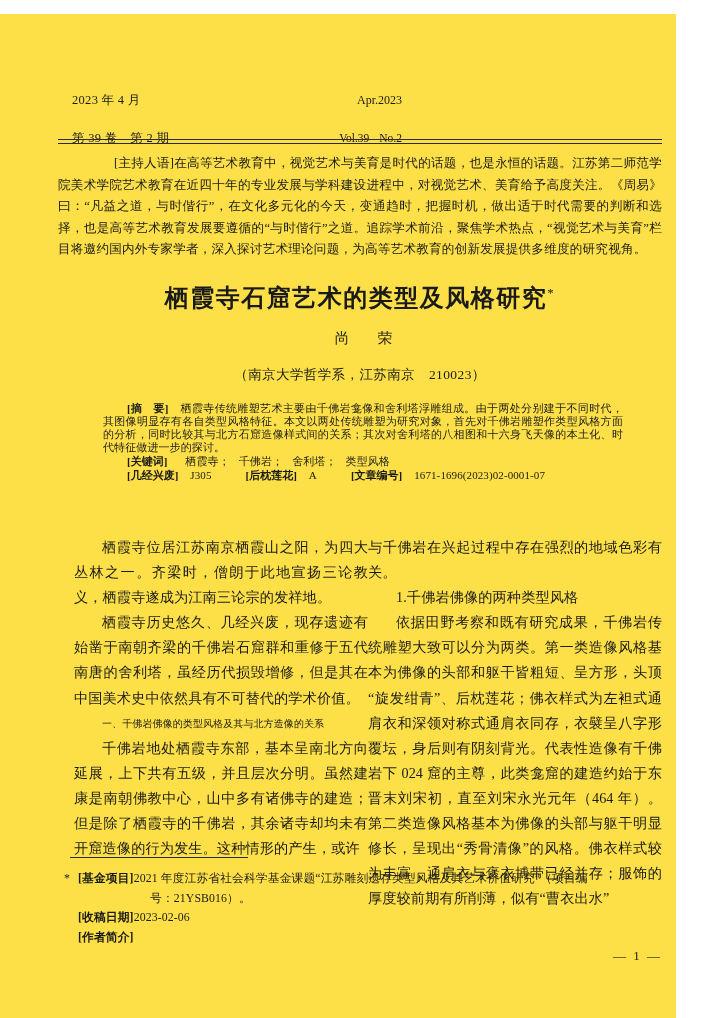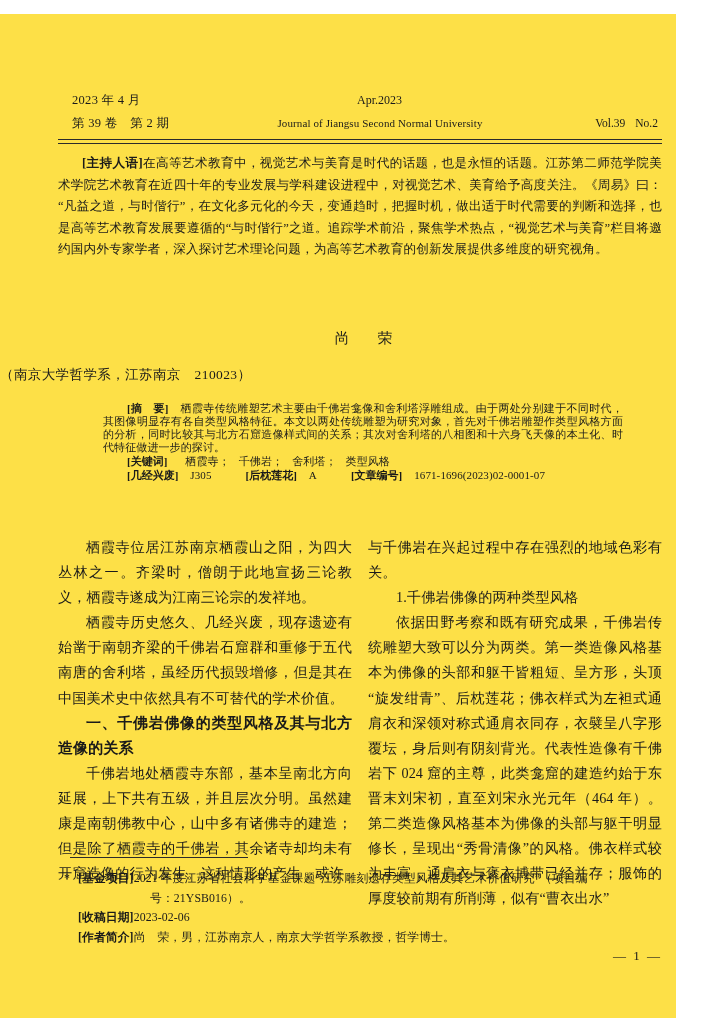--- a/index.html
+++ b/index.html
@@ -50,21 +50,21 @@
     white-space: nowrap;
   }
   .mast-right {
     width: 150px;
     text-align: right;
     font-size: 12px;
     white-space: nowrap;
     padding-right: 4px;
   }
   .mast-row.r1 .mast-center { font-size: 14.5px; letter-spacing: .6px; }
-  .mast-row.r2 { margin-top: 6px; }
+  .mast-row.r2 { margin-top: 21px; }
   .mast-row.r2 .mast-center { font-size: 11px; letter-spacing: .1px; }
   .mast-row.r2 .mast-left { font-size: 12.5px; }
   .mast-row.r2 .mast-right { font-size: 11.5px; }
   .mast-right .vol-sp { display: inline-block; width: 10px; }
 
   .rule-double {
     position: absolute;
     left: 58px;
     top: 125px;
     width: 604px;
@@ -80,21 +80,21 @@
     top: 139px;
     width: 604px;
     font-size: 12.6px;
     line-height: 21.5px;
     text-align: justify;
     text-justify: inter-character;
     text-indent: 24px;
     font-family: "Liberation Serif", "DejaVu Serif", serif;
     letter-spacing: .2px;
   }
-  .editor-note b { font-weight: 700; }
+  .editor-note b { font-weight: 400; margin-left: 32px; }
 
   
   .title {
     position: absolute;
     left: 0;
     top: 268px;
     width: 720px;
     text-align: center;
     font-size: 24px;
     font-weight: 700;
@@ -114,21 +114,21 @@
     text-align: center;
     font-size: 14.5px;
     letter-spacing: 7px;
     padding-left: 7px;
   }
   .affil {
     position: absolute;
     left: 0;
     top: 352px;
     width: 720px;
-    text-align: left;
+    text-align: center;
     font-size: 13.5px;
     letter-spacing: .4px;
   }
 
   
   .absblock {
     position: absolute;
     left: 103px;
     top: 388px;
     width: 520px;
@@ -154,37 +154,37 @@
   .cls-line .sp-c { display: inline-block; width: 12px; }
 
   
   .body-cols {
     position: absolute;
     left: 58px;
     top: 521px;
     width: 604px;
     height: 312px;
     display: flex;
-    justify-content: space-between;
+    justify-content: flex-end;
   }
   .col {
     width: 294px;
     font-size: 14.2px;
     line-height: 25.1px;
     text-align: justify;
     text-justify: inter-character;
     letter-spacing: .1px;
   }
   .col p { margin: 0; text-indent: 28px; }
   .col p.cont { text-indent: 0; }
   .col h2 {
     margin: 0;
-    font-size: 15px;
+    font-size: 10px;
     line-height: 25.1px;
-    font-weight: 700;
+    font-weight: 400;
     text-indent: 28px;
     text-align: justify;
     text-justify: inter-character;
   }
   .col h3 {
     margin: 0;
     font-size: 14.2px;
     line-height: 25.1px;
     font-weight: 400;
     text-indent: 28px;
@@ -249,29 +249,29 @@
 
 <div class="page">
 
   <div class="masthead">
     <div class="mast-row r1">
       <div class="mast-left">2023 年 4 月</div>
       <div class="mast-right">Apr.2023</div>
     </div>
     <div class="mast-row r2">
       <div class="mast-left">第 39 卷　第 2 期</div>
-      <div class="mast-center">Journal of Jiangsu Second Normal University</div>
       <div class="mast-right"><span>Vol.39</span><span class="vol-sp"></span><span>No.2</span></div>
     </div>
   </div>
 
   <div class="rule-double"></div>
 
   <div class="editor-note"><b>[主持人语]</b><span>在高等艺术教育中，视觉艺术与美育是时代的话题，也是永恒的话题。江苏第二师范学院美术学院艺术教育在近四十年的专业发展与学科建设进程中，对视觉艺术、美育给予高度关注。《周易》曰：“凡益之道，与时偕行”，在文化多元化的今天，变通趋时，把握时机，做出适于时代需要的判断和选择，也是高等艺术教育发展要遵循的“与时偕行”之道。追踪学术前沿，聚焦学术热点，“视觉艺术与美育”栏目将邀约国内外专家学者，深入探讨艺术理论问题，为高等艺术教育的创新发展提供多维度的研究视角。</span></div>
 
+  <div class="title"><span>栖霞寺石窟艺术的类型及风格研究</span><sup>*</sup></div>
   <div class="author">尚　荣</div>
   <div class="affil">（南京大学哲学系，江苏南京　210023）</div>
 
   <div class="absblock">
     <div class="abs-para"><span class="lab">[摘　要]</span><span class="lab"><span class="wsp"></span></span><span>栖霞寺传统雕塑艺术主要由千佛岩龛像和舍利塔浮雕组成。由于两处分别建于不同时代，其图像明显存有各自类型风格特征。本文以两处传统雕塑为研究对象，首先对千佛岩雕塑作类型风格方面的分析，同时比较其与北方石窟造像样式间的关系；其次对舍利塔的八相图和十六身飞天像的本土化、时代特征做进一步的探讨。</span></div>
 
     <div class="kw-line"><span class="lab">[关键词]</span><span class="kwsp"></span><span class="kwsp"></span><span>栖霞寺；</span><span class="kwsp"></span><span>千佛岩；</span><span class="kwsp"></span><span>舍利塔；</span><span class="kwsp"></span><span>类型风格</span></div>
 
     <div class="cls-line"><span class="lab">[几经兴废]</span><span class="sp-a"></span><span>J305</span><span class="sp-b"></span><span class="lab">[后枕莲花]</span><span class="sp-a"></span><span>A</span><span class="sp-b"></span><span class="lab">[文章编号]</span><span class="sp-c"></span><span>1671-1696(2023)02-0001-07</span></div>
   </div>
@@ -302,20 +302,19 @@
 
     <div class="fn">
       <span class="star blank"></span>
       <span class="fn-label">[收稿日期]</span>
       <span class="fn-text">2023-02-06</span>
     </div>
 
     <div class="fn">
       <span class="star blank"></span>
       <span class="fn-label">[作者简介]</span>
-      <span class="fn-text">尚　荣，男，江苏南京人，南京大学哲学系教授，哲学博士。</span>
     </div>
 
   </div>
 
   <div class="pagenum">— 1 —</div>
 
 </div>
 
 </body></html>

